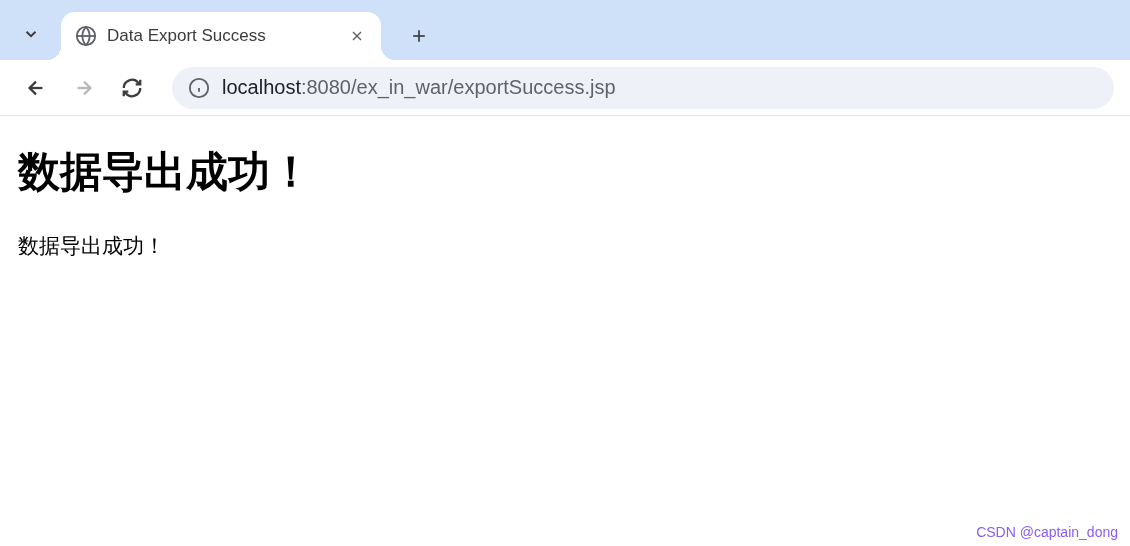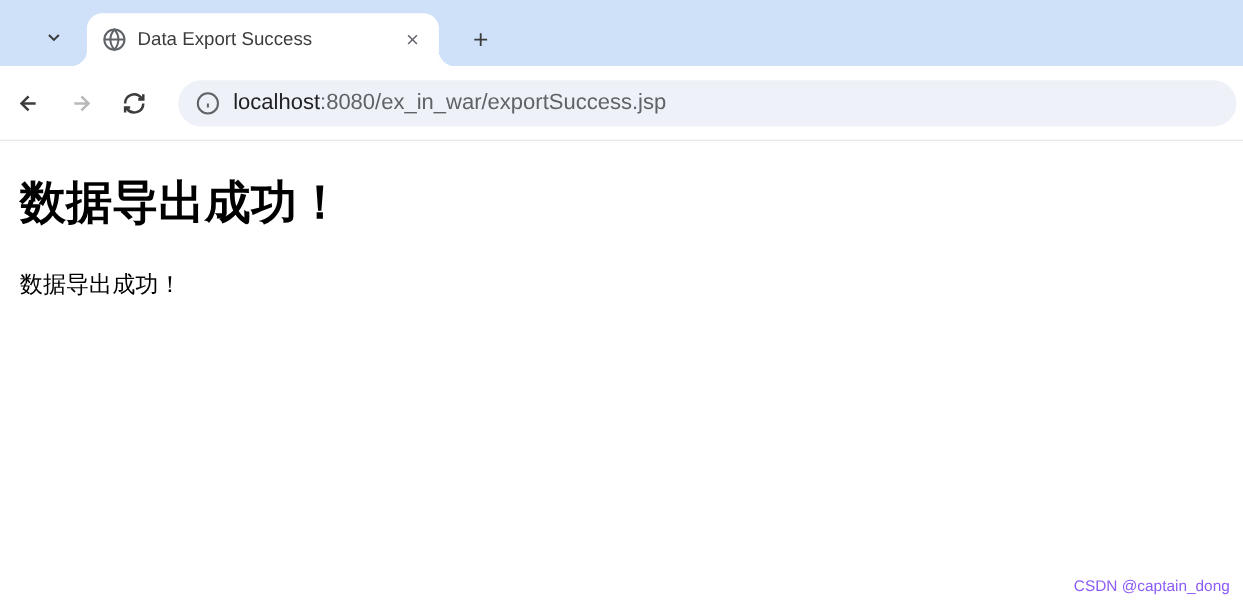--- a/index.html
+++ b/index.html
@@ -9,21 +9,21 @@
       height: 546px;
       background: #fff;
       overflow: hidden;
       position: relative;
     }
     .browser-chrome {
       background: #cfe0f9;
       height: 60px;
       display: flex;
       align-items: flex-end;
-      padding-left: 27px;
+      padding-left: 9px;
     }
     .tab-search {
       width: 44px;
       height: 40px;
       background: #cfe0f9;
       display: flex;
       align-items: center;
       justify-content: center;
       margin-right: 8px;
       margin-bottom: 6px;
@@ -91,24 +91,24 @@
       justify-content: center;
       color: #3c3c3c;
       font-size: 24px;
       margin-left: 20px;
       margin-bottom: 6px;
       cursor: pointer;
       border-radius: 50%;
     }
     .toolbar {
       background: #fff;
-      height: 68px;
-      display: flex;
-      align-items: center;
-      padding: 0 6px;
+      height: 56px;
+      display: flex;
+      align-items: center;
+      padding: 0 16px;
       gap: 8px;
       border-bottom: 1px solid #e3e3e3;
     }
     .nav-btn {
       width: 40px;
       height: 40px;
       display: flex;
       align-items: center;
       justify-content: center;
       cursor: pointer;

